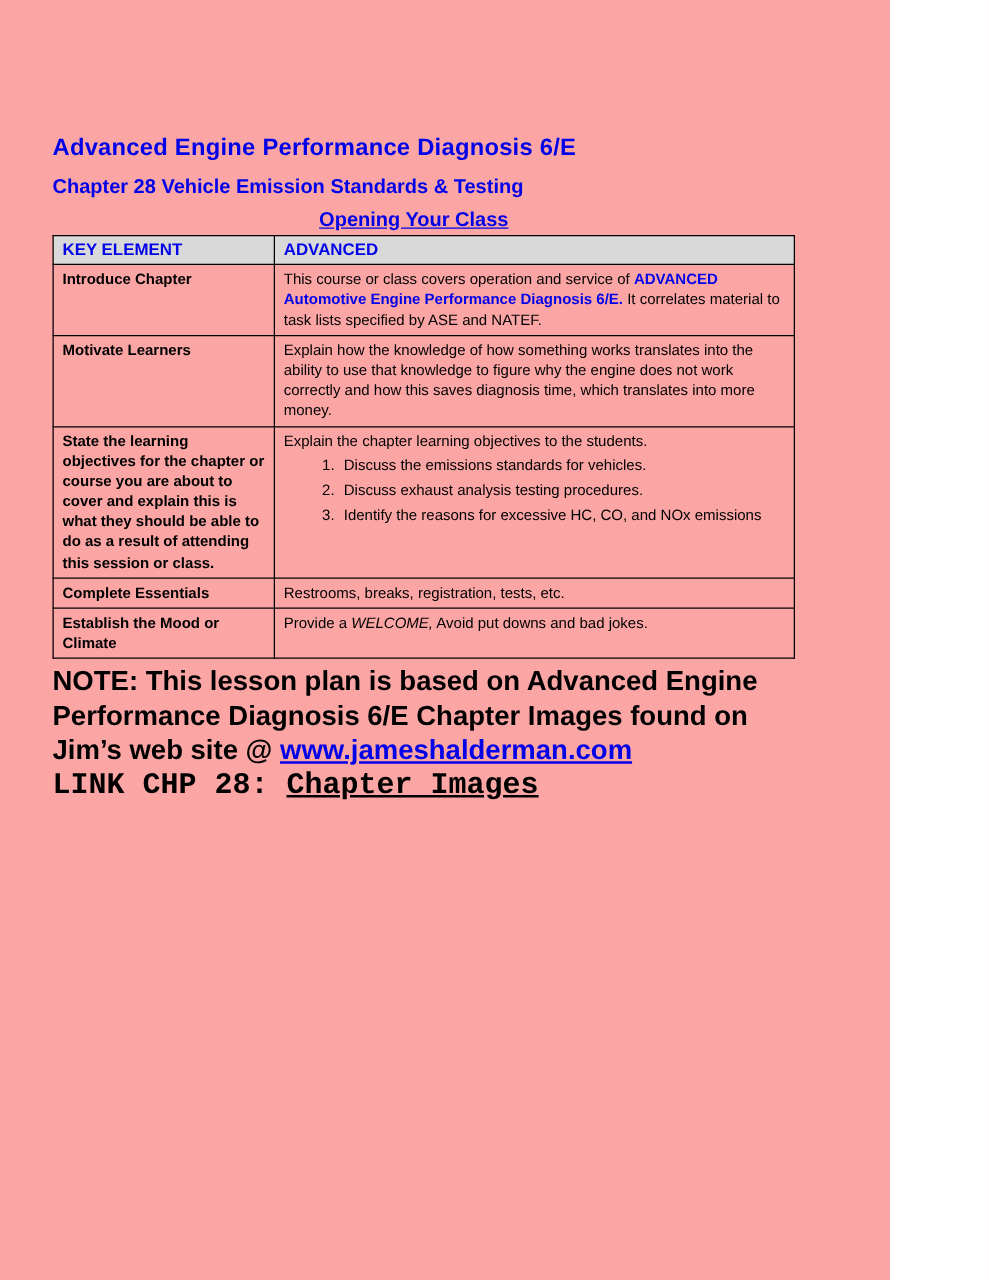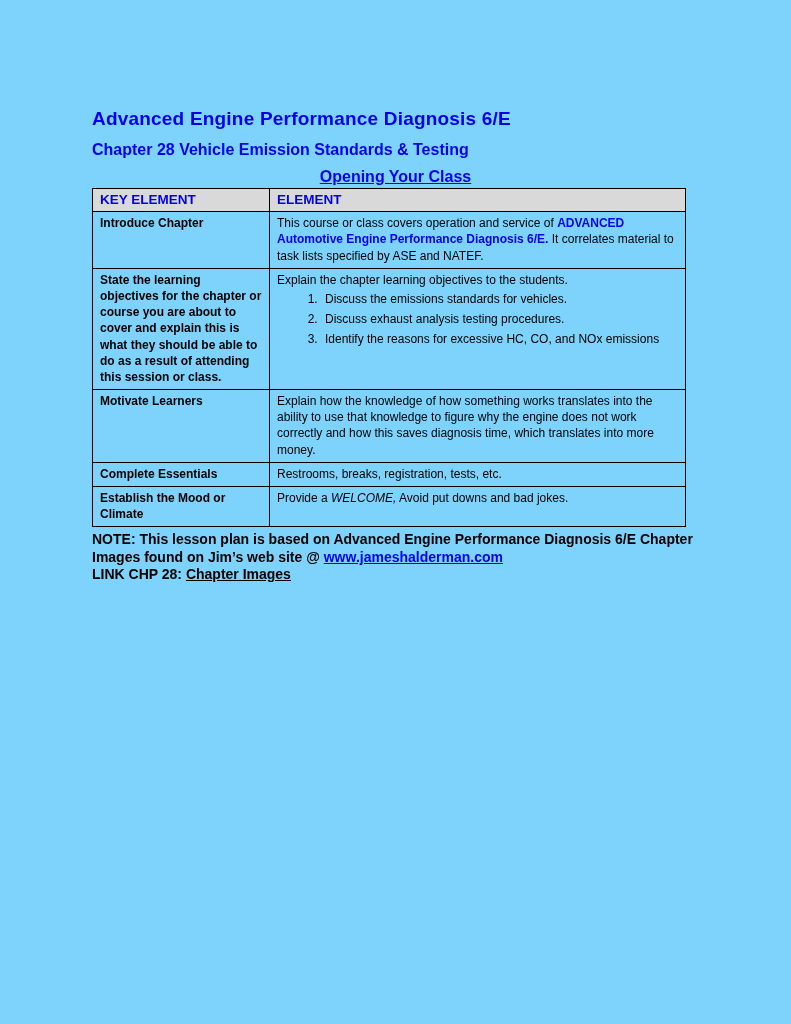--- a/index.html
+++ b/index.html
@@ -1,23 +1,23 @@
 <!DOCTYPE html>
 <html><head>
 <meta charset="utf-8">
 <style>
   * { box-sizing: border-box; }
   html, body { margin: 0; padding: 0; background: #ffffff; }
   .page {
-    width: 791px;
+    width: 712px;
     height: 1024px;
-    background: #7dd3fc;
+    background: #fca5a5;
     font-family: "Liberation Sans", sans-serif;
     color: #000000;
-    padding: 108px 92px 0 92px;
+    padding: 108px 92px 0 42px;
     position: relative;
     overflow: hidden;
   }
   .doc-title {
     color: #0202e8;
     font-size: 19px;
     font-weight: bold;
     margin: 0 0 11px 0;
     letter-spacing: 0.2px;
   }
@@ -67,36 +67,37 @@
     margin: 3px 0 2px 0;
     padding-left: 44px;
   }
   ol.objectives li {
     margin-bottom: 4px;
     padding-left: 4px;
   }
   .note-block {
     margin-top: 4px;
     width: 606px;
-    font-size: 14px;
+    font-size: 22px;
     font-weight: bold;
     line-height: 1.25;
     color: #000000;
   }
   .note-link {
     color: #0202e8;
     text-decoration: underline;
     cursor: pointer;
   }
   .link-line {
     width: 606px;
-    font-size: 14px;
+    font-size: 24px;
     font-weight: bold;
     line-height: 1.25;
     color: #000000;
+    font-family: Liberation Mono, monospace;
   }
   .chapter-images-link {
     color: #000000;
     text-decoration: underline;
     cursor: pointer;
   }
 </style>
 </head>
 <body>
 
@@ -107,45 +108,45 @@
   <h3 class="section-heading">Opening Your Class</h3>
 
   <table class="lesson-table">
     <colgroup>
       <col class="key-col">
       <col class="example-col">
     </colgroup>
     <thead>
       <tr>
         <th>KEY ELEMENT</th>
-        <th>ELEMENT</th>
+        <th>ADVANCED</th>
       </tr>
     </thead>
     <tbody>
 
       <tr>
         <td class="key-cell">Introduce Chapter</td>
         <td><span>This course or class covers operation and service of </span><span class="blue-bold">ADVANCED Automotive Engine Performance Diagnosis 6/E.</span><span> It correlates material to task lists specified by ASE and NATEF.</span></td>
+      </tr>
+
+      <tr>
+        <td class="key-cell">Motivate Learners</td>
+        <td>Explain how the knowledge of how something works translates into the ability to use that knowledge to figure why the engine does not work correctly and how this saves diagnosis time, which translates into more money.</td>
       </tr>
 
       <tr>
         <td class="key-cell">State the learning objectives for the chapter or course you are about to cover and explain this is what they should be able to do as a result of attending this session or class.</td>
         <td>
           <div>Explain the chapter learning objectives to the students.</div>
           <ol class="objectives">
             <li>Discuss the emissions standards for vehicles.</li>
             <li>Discuss exhaust analysis testing procedures.</li>
             <li>Identify the reasons for excessive HC, CO, and NOx emissions</li>
           </ol>
         </td>
-      </tr>
-
-      <tr>
-        <td class="key-cell">Motivate Learners</td>
-        <td>Explain how the knowledge of how something works translates into the ability to use that knowledge to figure why the engine does not work correctly and how this saves diagnosis time, which translates into more money.</td>
       </tr>
 
       <tr>
         <td class="key-cell">Complete Essentials</td>
         <td>Restrooms, breaks, registration, tests, etc.</td>
       </tr>
 
       <tr>
         <td class="key-cell">Establish the Mood or Climate</td>
         <td><span>Provide a </span><span class="italic">WELCOME,</span><span> Avoid put downs and bad jokes.</span></td>

